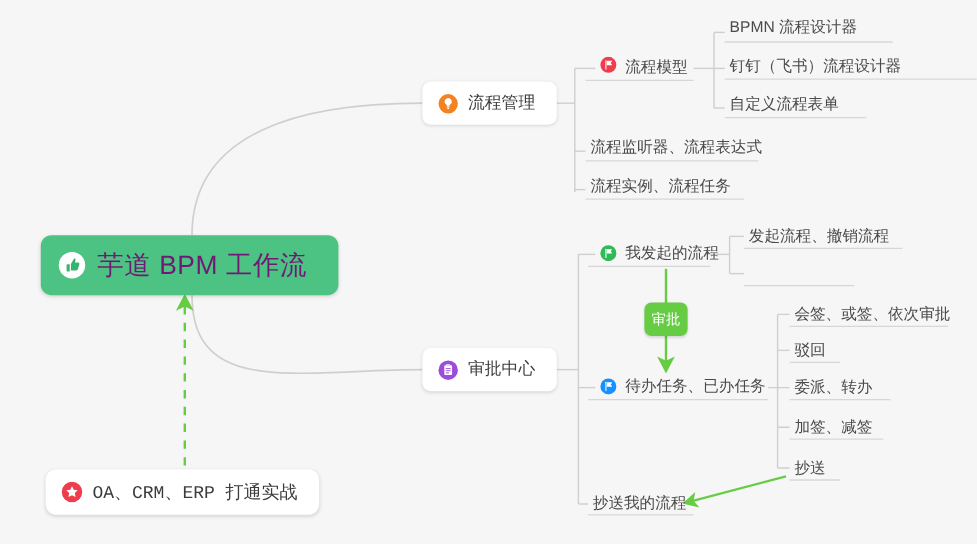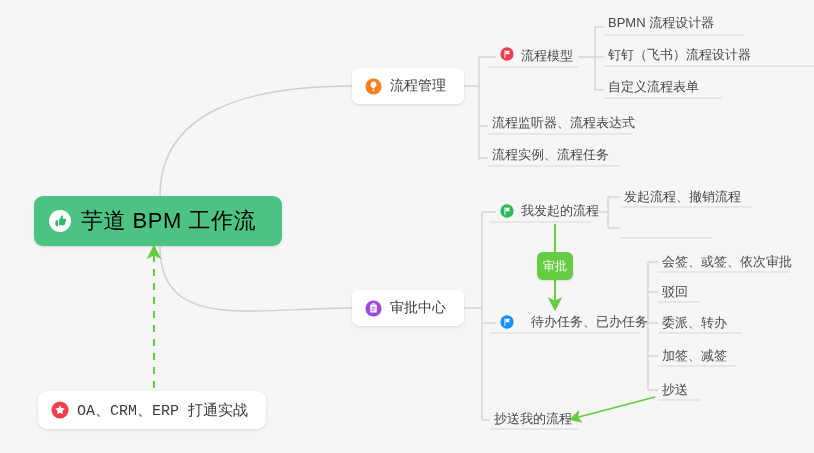--- a/index.html
+++ b/index.html
@@ -36,21 +36,21 @@
     height: 50px;
     background: #4cc283;
     border-radius: 9px;
     box-shadow: 0 1px 3px rgba(0,0,0,0.13);
     display: flex;
     align-items: center;
     padding-left: 14px;
     box-sizing: border-box;
   }
   .root-label {
-    color: #000000;
+    color: #701a75;
     font-size: 22px;
     letter-spacing: 0.5px;
     margin-left: 9px;
     white-space: nowrap;
   }
 
   
   .card-node {
     position: absolute;
     background: #ffffff;
@@ -262,21 +262,21 @@
   <div class="leaf" style="left:618px; top:185px;">发起流程、撤销流程</div>
 
   <div class="leaf" style="left:494px; top:310px; display:flex; align-items:center;">
     <span class="icon">
       <svg width="14" height="14" viewBox="0 0 20 20">
         <circle cx="10" cy="10" r="9.5" fill="#1890ff"></circle>
         <rect x="6.4" y="4.6" width="1.3" height="11.0" rx="0.6" fill="#ffffff"></rect>
         <path d="M8.1 5.2h5.6c.5 0 .75.55.42.92l-1.5 1.7 1.5 1.7c.33.37.08.92-.42.92H8.1V5.2z" fill="#ffffff"></path>
       </svg>
     </span>
-    <span style="margin-left:17px;">待办任务、已办任务</span>
+    <span style="margin-left:7px;">待办任务、已办任务</span>
   </div>
 
   <div class="leaf" style="left:656px; top:250px;">会签、或签、依次审批</div>
   <div class="leaf" style="left:656px; top:280px;">驳回</div>
   <div class="leaf" style="left:656px; top:311px;">委派、转办</div>
   <div class="leaf" style="left:656px; top:344px;">加签、减签</div>
   <div class="leaf" style="left:656px; top:378px;">抄送</div>
 
   <div class="leaf" style="left:488px; top:407px;">抄送我的流程</div>
 

